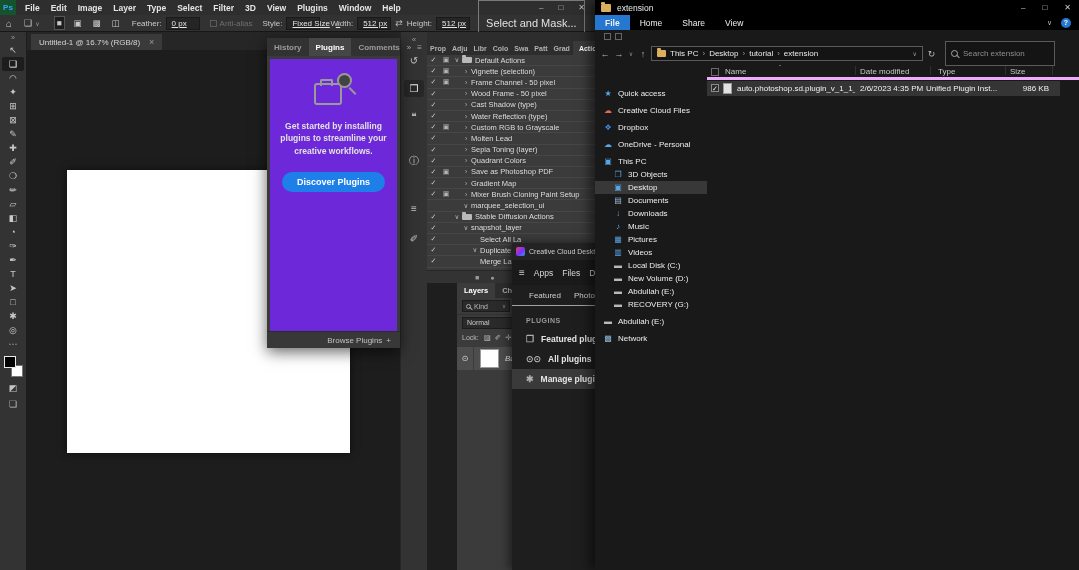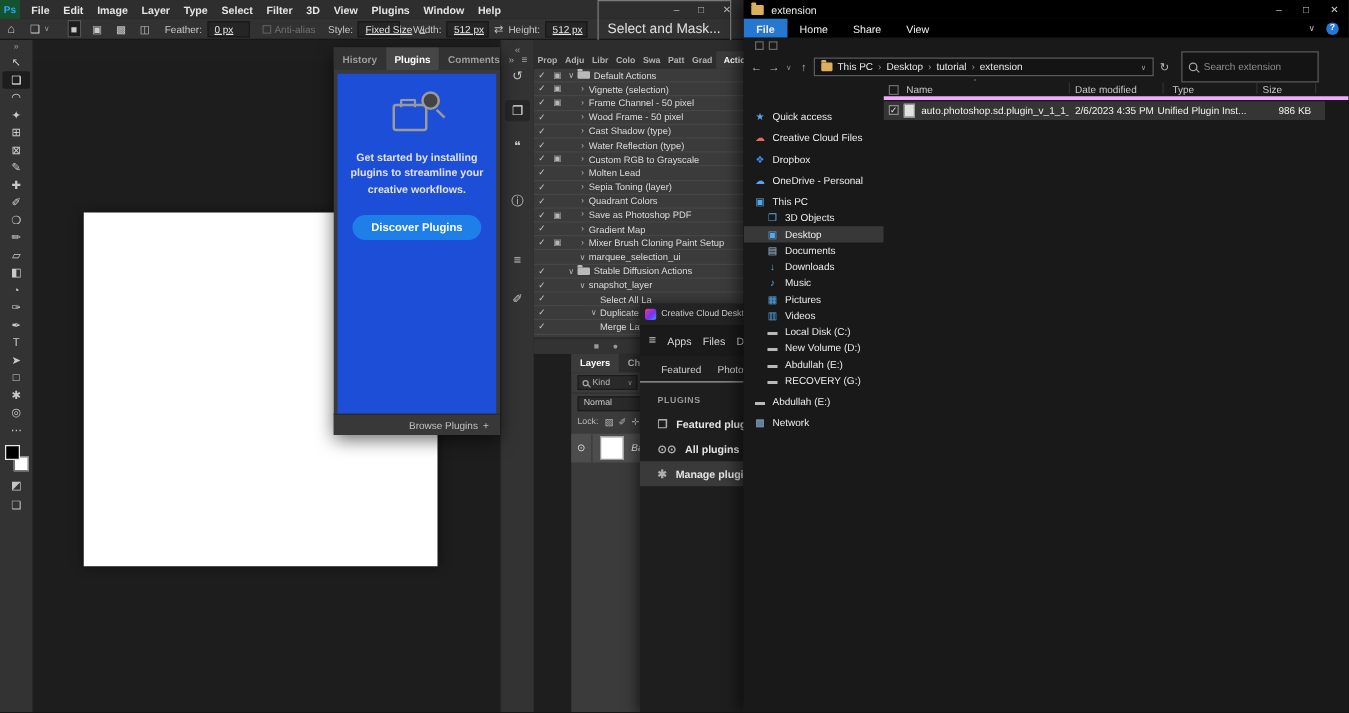--- a/index.html
+++ b/index.html
@@ -48,21 +48,21 @@
   .doc-close{color:#9a9a9a;font-size:9px;}
   .ps-canvas{position:absolute;left:27px;top:50px;width:373px;bottom:0;background:#1d1d1d;}
   .canvas-doc{position:absolute;left:40px;top:120px;width:283px;height:283px;background:#fff;box-shadow:0 0 8px rgba(0,0,0,.55);}
 
   .float-panel{position:absolute;left:267px;top:38px;width:133px;height:310px;background:#3a3a3a;z-index:5;
                box-shadow:0 4px 14px rgba(0,0,0,.6);display:flex;flex-direction:column;}
   .fp-tabs{height:18px;background:#323232;display:flex;align-items:stretch;font-size:8px;color:#9c9c9c;flex:none;}
   .fp-tab{padding:0 7px;display:flex;align-items:center;font-weight:bold;}
   .fp-tab.active{background:#464646;color:#fff;}
   .fp-extra{margin-left:auto;display:flex;gap:6px;padding-right:6px;align-items:center;color:#a8a8a8;font-size:8px;}
-  .fp-inner{flex:1;background:#1d4ed8;margin:3px 3px 0;display:flex;flex-direction:column;align-items:center;padding-top:16px;}
+  .fp-inner{flex:1;background:#6d28d9;margin:3px 3px 0;display:flex;flex-direction:column;align-items:center;padding-top:16px;}
   .fp-icon{position:relative;width:40px;height:30px;flex:none;}
   .fp-cam{position:absolute;left:0;bottom:0;width:28px;height:22px;border:2px solid #9a9a9a;border-radius:3px;}
   .fp-cam::before{content:'';position:absolute;top:-6px;left:4px;width:9px;height:5px;border:2px solid #9a9a9a;border-bottom:none;border-radius:2px 2px 0 0;}
   .fp-lens{position:absolute;right:2px;top:-2px;width:15px;height:15px;border:2px solid #9a9a9a;border-radius:50%;background:#434343;}
   .fp-handle{position:absolute;right:-3px;top:15px;width:9px;height:2px;background:#9a9a9a;transform:rotate(45deg);}
   .fp-msg{margin-top:15px;text-align:center;font-size:8.5px;font-weight:bold;color:#e2e2e2;line-height:1.45;}
   .fp-btn{margin-top:15px;background:#1f7fe8;color:#fff;font-size:9px;font-weight:bold;padding:5px 15px;border-radius:11px;}
   .fp-footer{height:17px;background:#383838;border-top:1px solid #2c2c2c;display:flex;align-items:center;justify-content:flex-end;
              gap:4px;padding:0 9px;font-size:8px;color:#c2c2c2;flex:none;}
 
@@ -262,20 +262,26 @@
           <div class="tool">⋯</div>
         </div>
       <div class="swatches">
         <span class="swatch-fg"></span>
         <span class="swatch-bg"></span>
       </div>
       <span class="tb-extra">◩</span>
       <span class="tb-extra">❏</span>
     </aside>
 
+    <div class="ps-tabbar">
+      <div class="doc-tab">
+        <span>Untitled-1 @ 16.7% (RGB/8)</span>
+        <span class="doc-close">×</span>
+      </div>
+    </div>
 
     <div class="ps-canvas">
       <div class="canvas-doc"></div>
     </div>
 
     <div class="float-panel">
       <div class="fp-tabs">
         <span id="fp-tabs-list" style="display:flex;align-items:stretch;">
             <span class="fp-tab">History</span>
             <span class="fp-tab active">Plugins</span>

